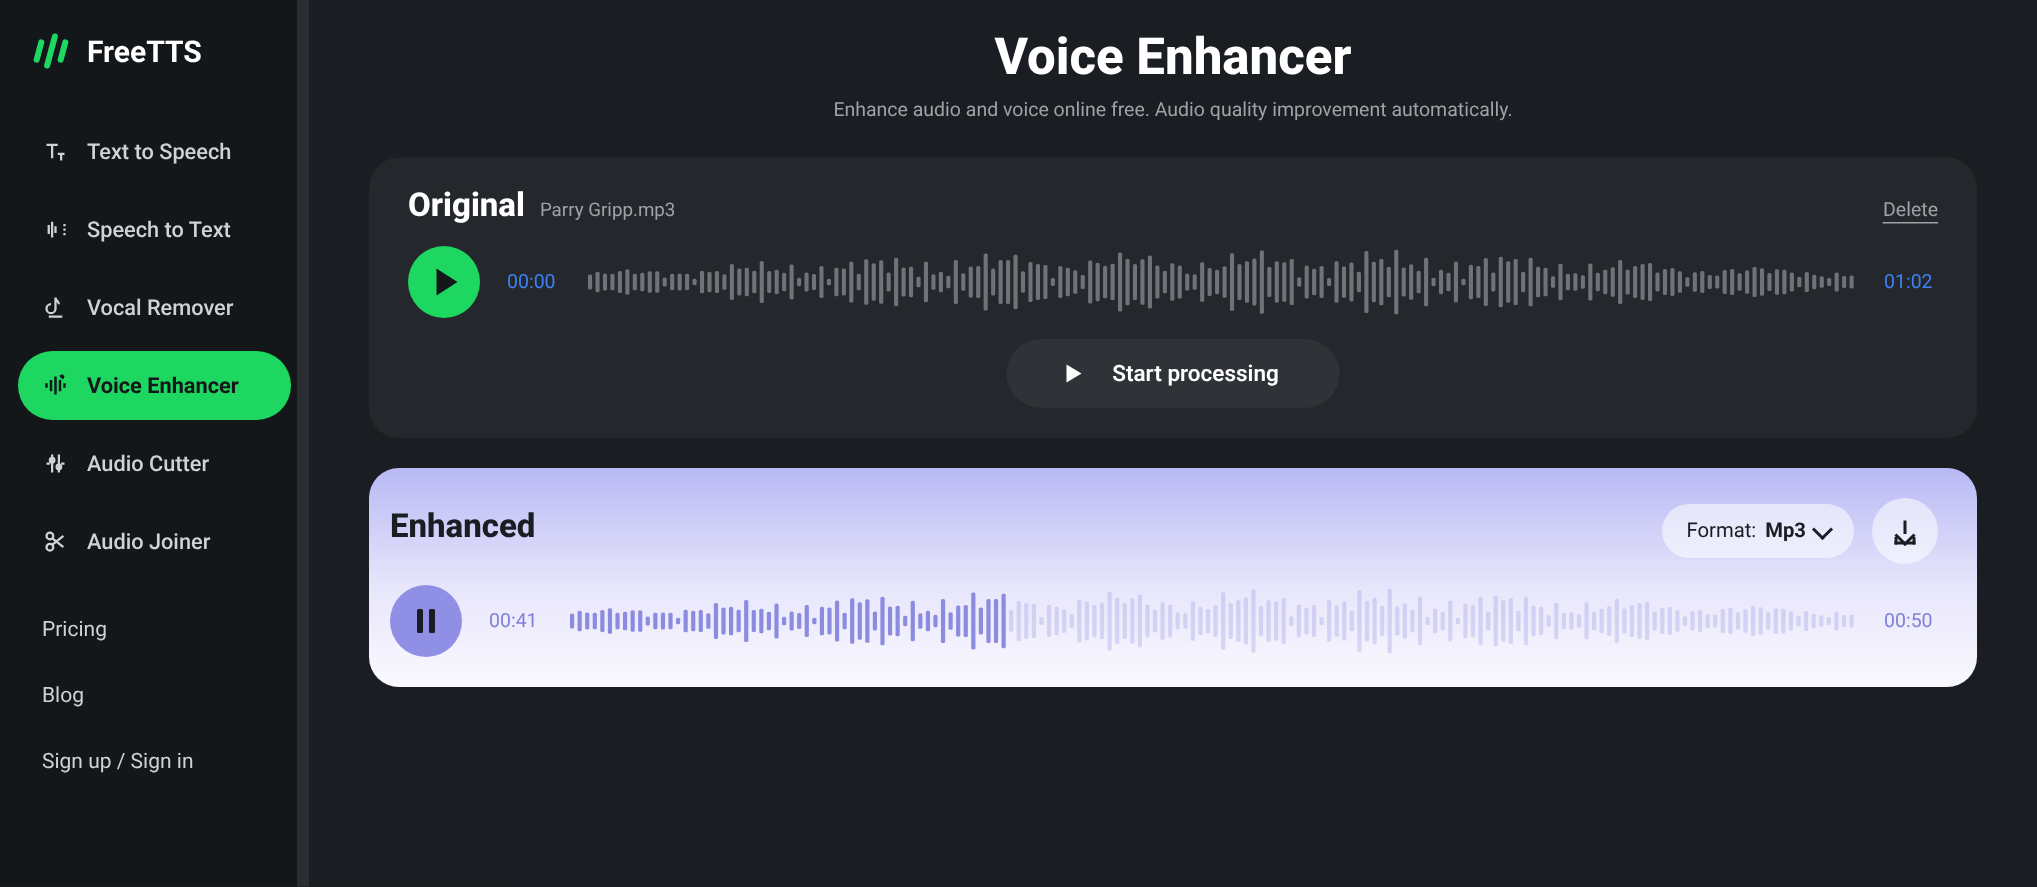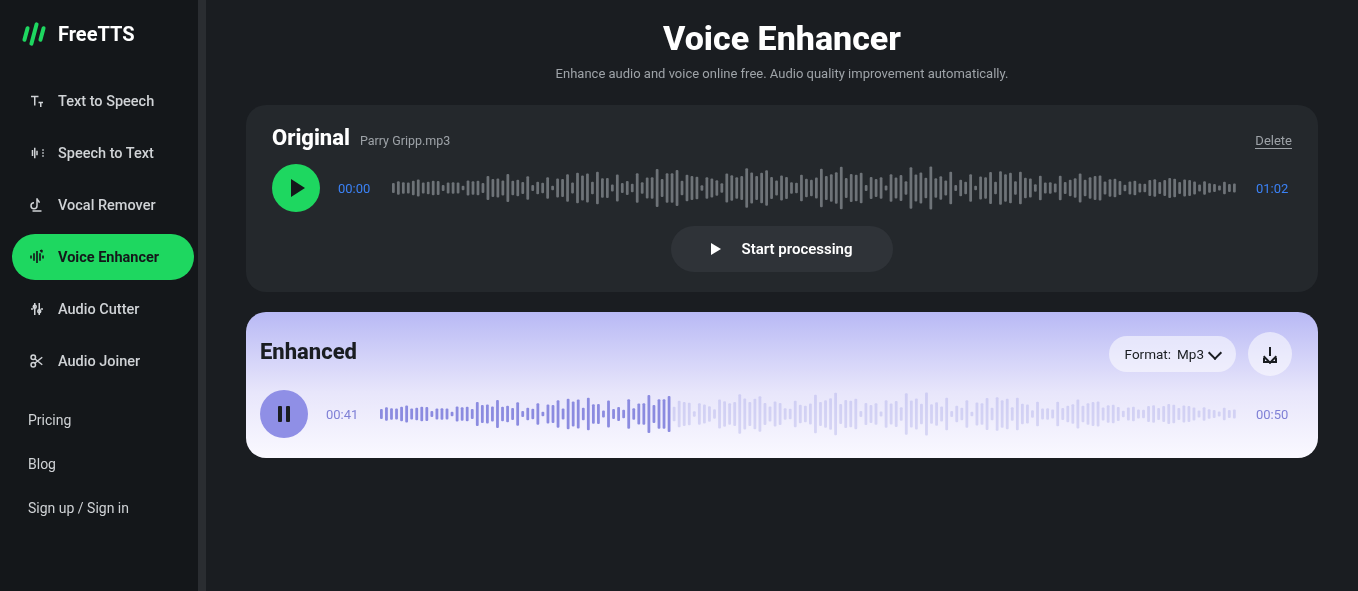--- a/index.html
+++ b/index.html
@@ -45,21 +45,21 @@
 .time.right { }
 .wave { flex:1; height:48px; position:relative; }
 .wave svg { width:100%; height:100%; display:block; }
 
 .proc-row { display:flex; justify-content:center; margin-top:14px; }
 .proc-btn { background:#2f3338; color:#fff; border:none; border-radius:28px; padding:14px 40px; font-size:15px; font-weight:600; display:flex; align-items:center; gap:20px; cursor:pointer; }
 .proc-btn .sm-tri { width:0; height:0; border-left:10px solid #fff; border-top:6px solid transparent; border-bottom:6px solid transparent; }
 
 .enh-controls { display:flex; align-items:center; gap:12px; }
 .format-pill { background:rgba(255,255,255,0.55); color:#1a1d21; padding:10px 16px; border-radius:22px; font-size:13.5px; display:flex; align-items:center; gap:6px; cursor:pointer; }
-.format-pill b { font-weight:400; }
+.format-pill b { font-weight:700; }
 .chev { width:10px; height:10px; border-right:2px solid #1a1d21; border-bottom:2px solid #1a1d21; transform:rotate(45deg); margin-top:-3px; }
 .dl-btn { width:44px; height:44px; border-radius:50%; background:rgba(255,255,255,0.55); display:flex; align-items:center; justify-content:center; cursor:pointer; }
 .dl-ico { width:14px; height:14px; position:relative; }
 .dl-ico::before { content:""; position:absolute; left:6px; top:0; width:2px; height:9px; background:#1a1d21; }
 .dl-ico::after { content:""; position:absolute; left:2px; top:5px; width:8px; height:8px; border-right:2px solid #1a1d21; border-bottom:2px solid #1a1d21; transform:rotate(45deg); }
 .dl-tray { position:absolute; bottom:-2px; left:0; width:14px; height:2px; background:#1a1d21; }
 .dl-tray::before,.dl-tray::after{content:"";position:absolute;width:2px;height:5px;background:#1a1d21;bottom:0;}
 .dl-tray::before{left:0}.dl-tray::after{right:0}
 </style>
 </head>

